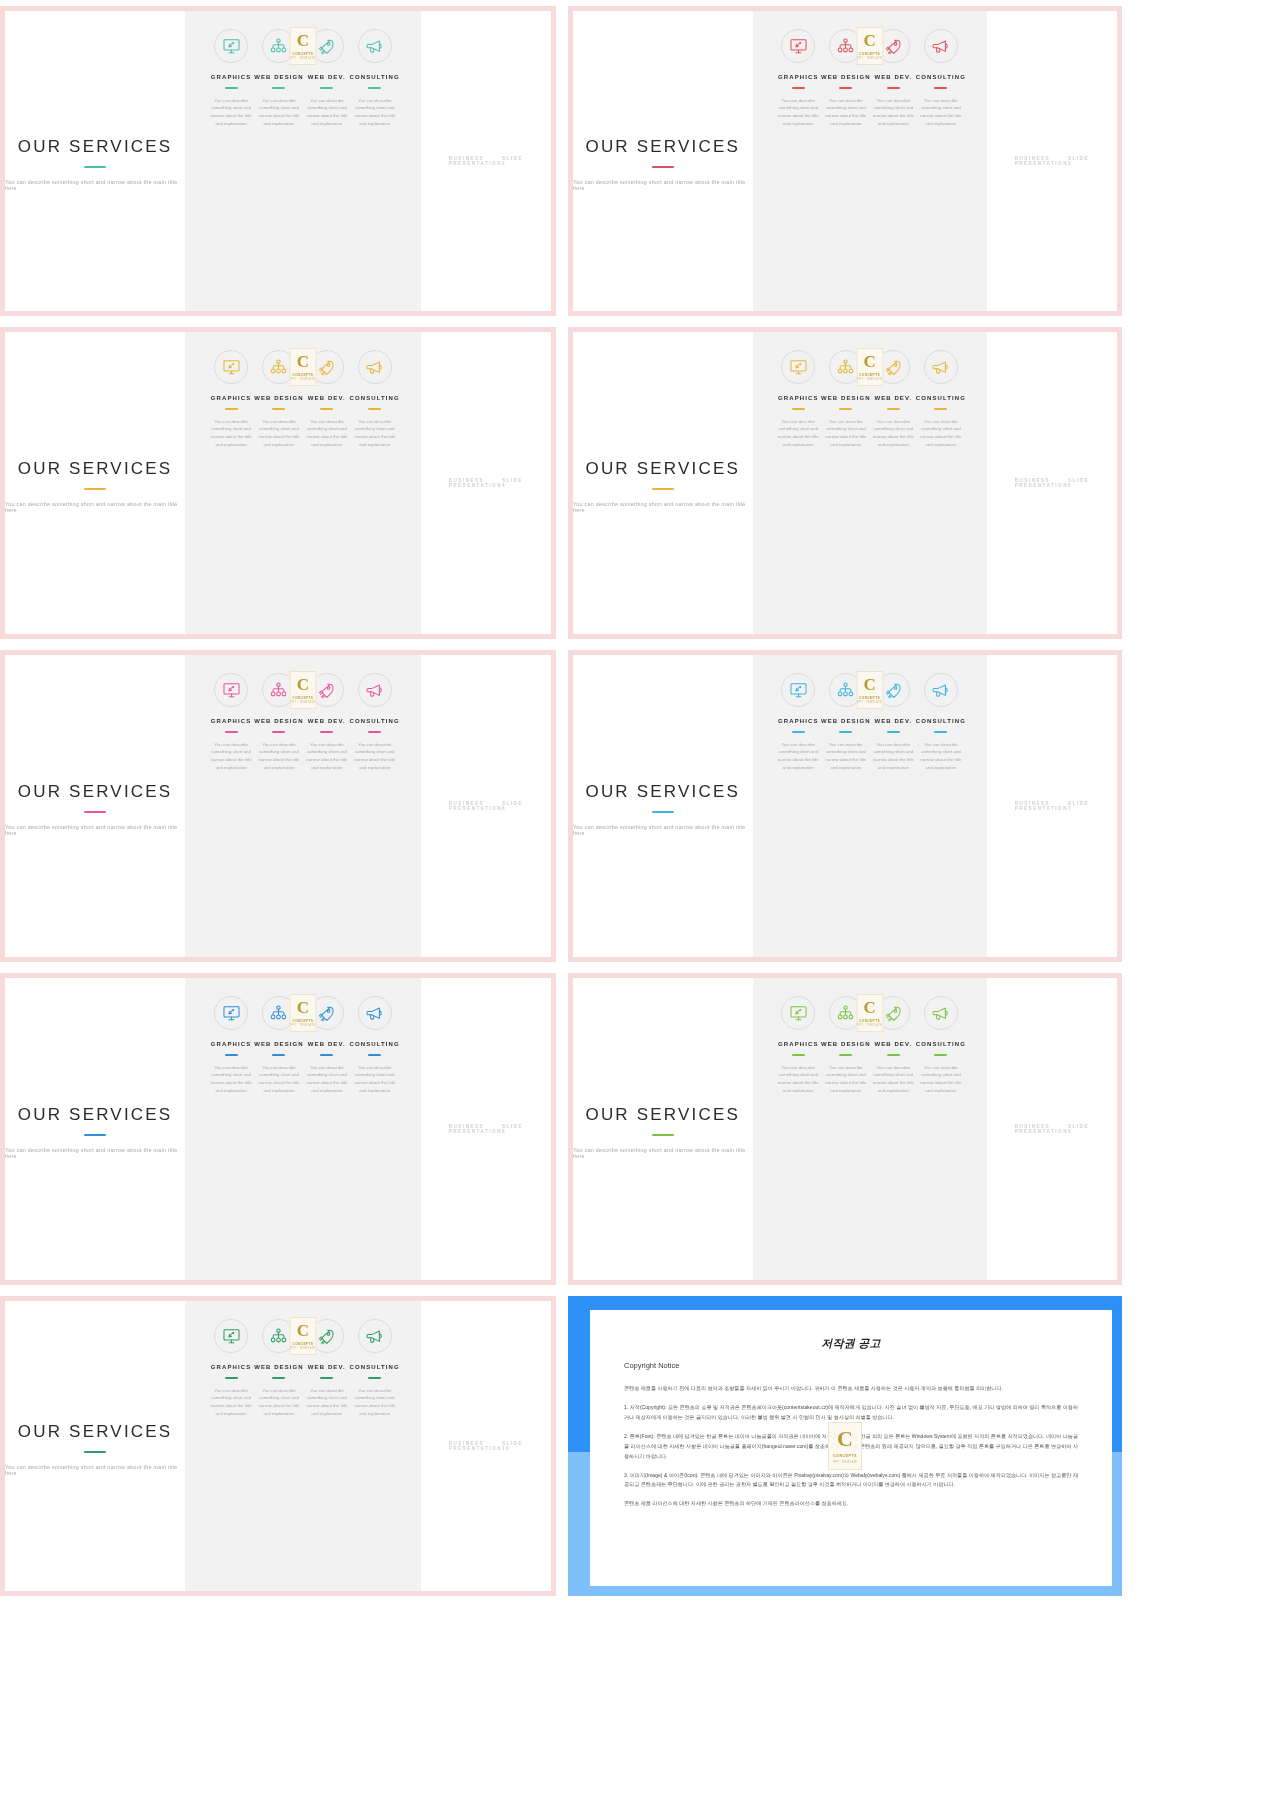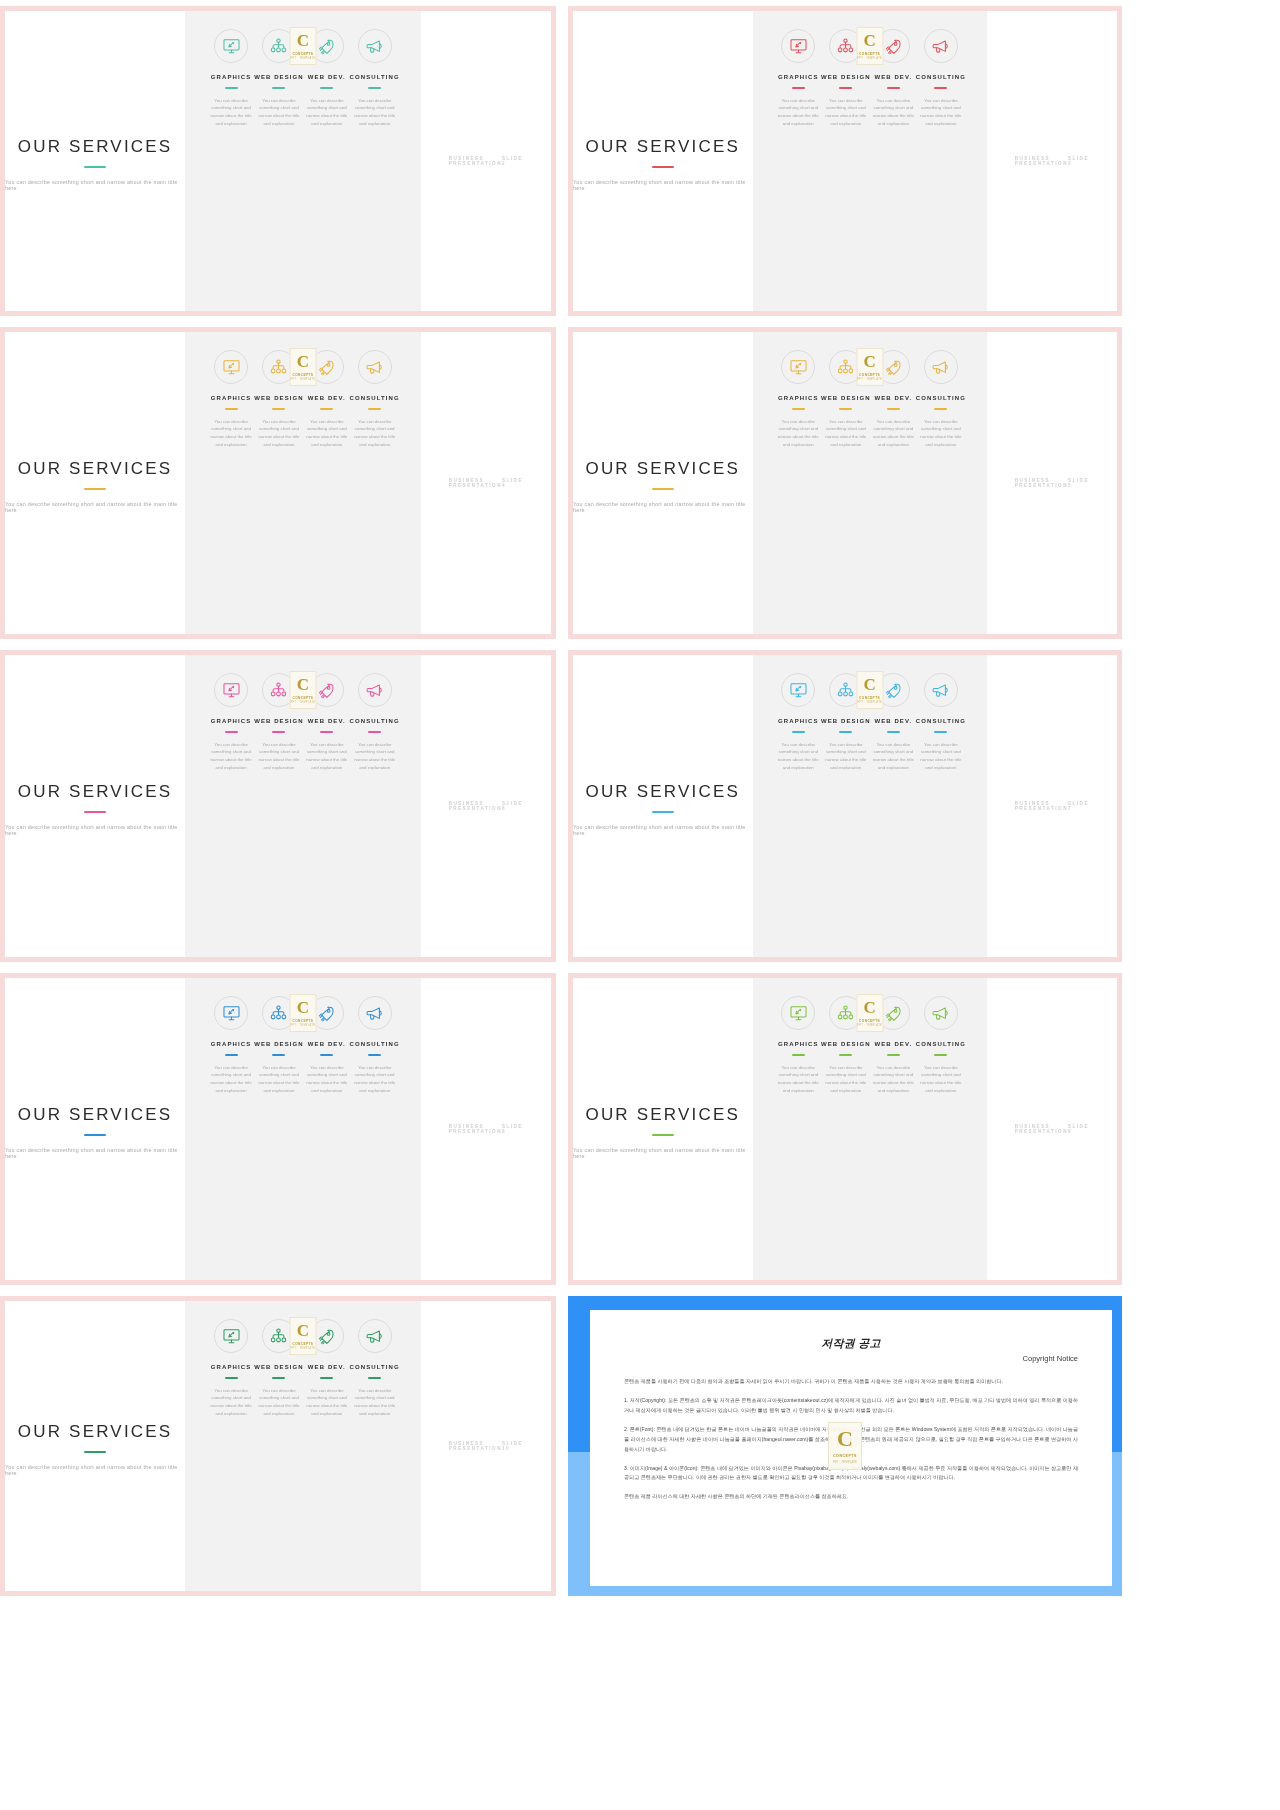--- a/index.html
+++ b/index.html
@@ -156,24 +156,24 @@
   }
   .copy-title {
     text-align: center;
     font-size: 11px;
     font-weight: 700;
     color: #1f1f1f;
     letter-spacing: .2px;
     font-style: italic;
   }
   .copy-sub {
-    text-align: right;
+    text-align: left;
     font-size: 7.5px;
     color: #3a3a3a;
-    margin-top: 3px;
+    margin-top: 10px;
     margin-bottom: 14px;
   }
   .copy-p {
     font-size: 5.1px;
     line-height: 1.95;
     color: #4a4a4a;
     margin-bottom: 9px;
     text-align: justify;
   }
   .copy-watermark {

